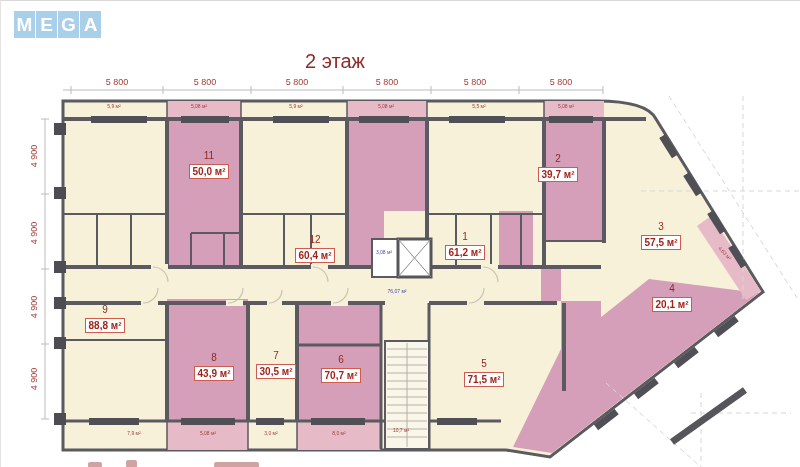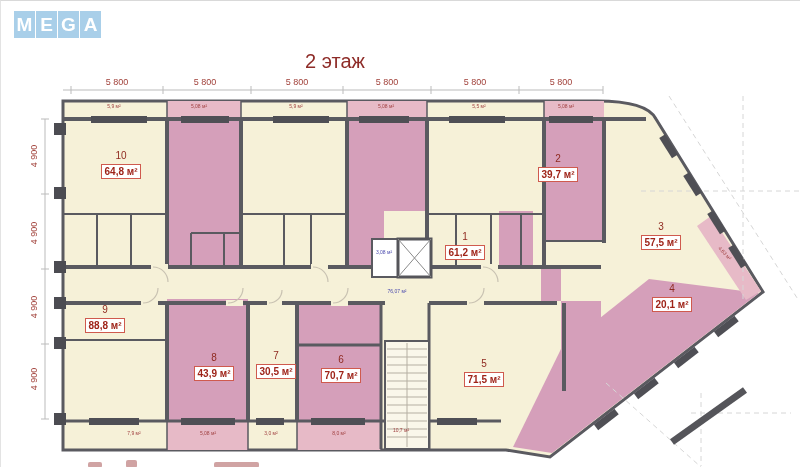--- a/index.html
+++ b/index.html
@@ -208,23 +208,27 @@
     <div class="ra">30,5 м²</div>
   </div>
   <div class="room" style="left:178px;top:351px">
     <div class="rn">8</div>
     <div class="ra">43,9 м²</div>
   </div>
   <div class="room" style="left:69px;top:303px">
     <div class="rn">9</div>
     <div class="ra">88,8 м²</div>
   </div>
-  <div class="room" style="left:85px;top:149px">
-    <div class="rn">10</div>
-    <div class="ra">64,8 м²</div>
+  <div class="room" style="left:173px;top:149px">
+    <div class="rn">11</div>
+    <div class="ra">50,0 м²</div>
+  </div>
+  <div class="room" style="left:279px;top:233px">
+    <div class="rn">12</div>
+    <div class="ra">60,4 м²</div>
   </div>
 
   <span class="blue" style="left:363px;top:248px">3,08 м²</span>
   <span class="blue" style="left:376px;top:287px">76,07 м²</span>
 
   <span class="tiny" style="left:93px;top:102px">5,9 м²</span>
   <span class="tiny" style="left:178px;top:102px">5,08 м²</span>
   <span class="tiny" style="left:275px;top:102px">5,9 м²</span>
   <span class="tiny" style="left:365px;top:102px">5,08 м²</span>
   <span class="tiny" style="left:458px;top:102px">5,5 м²</span>

